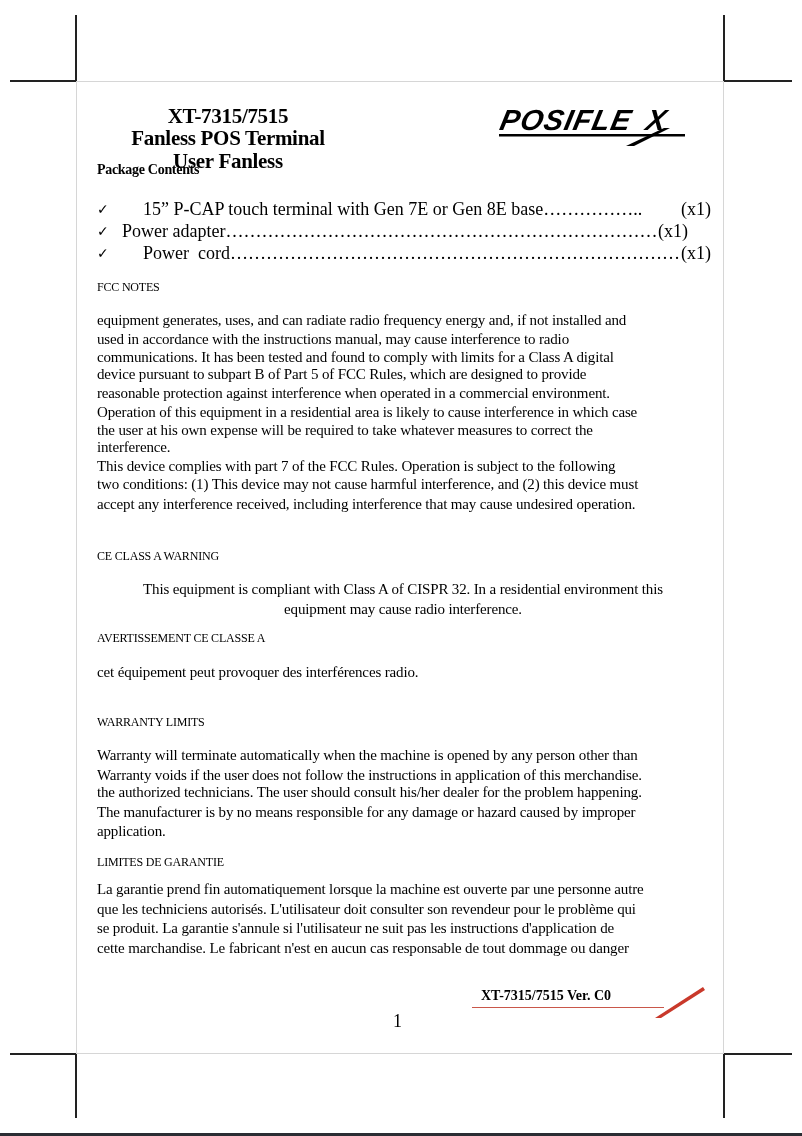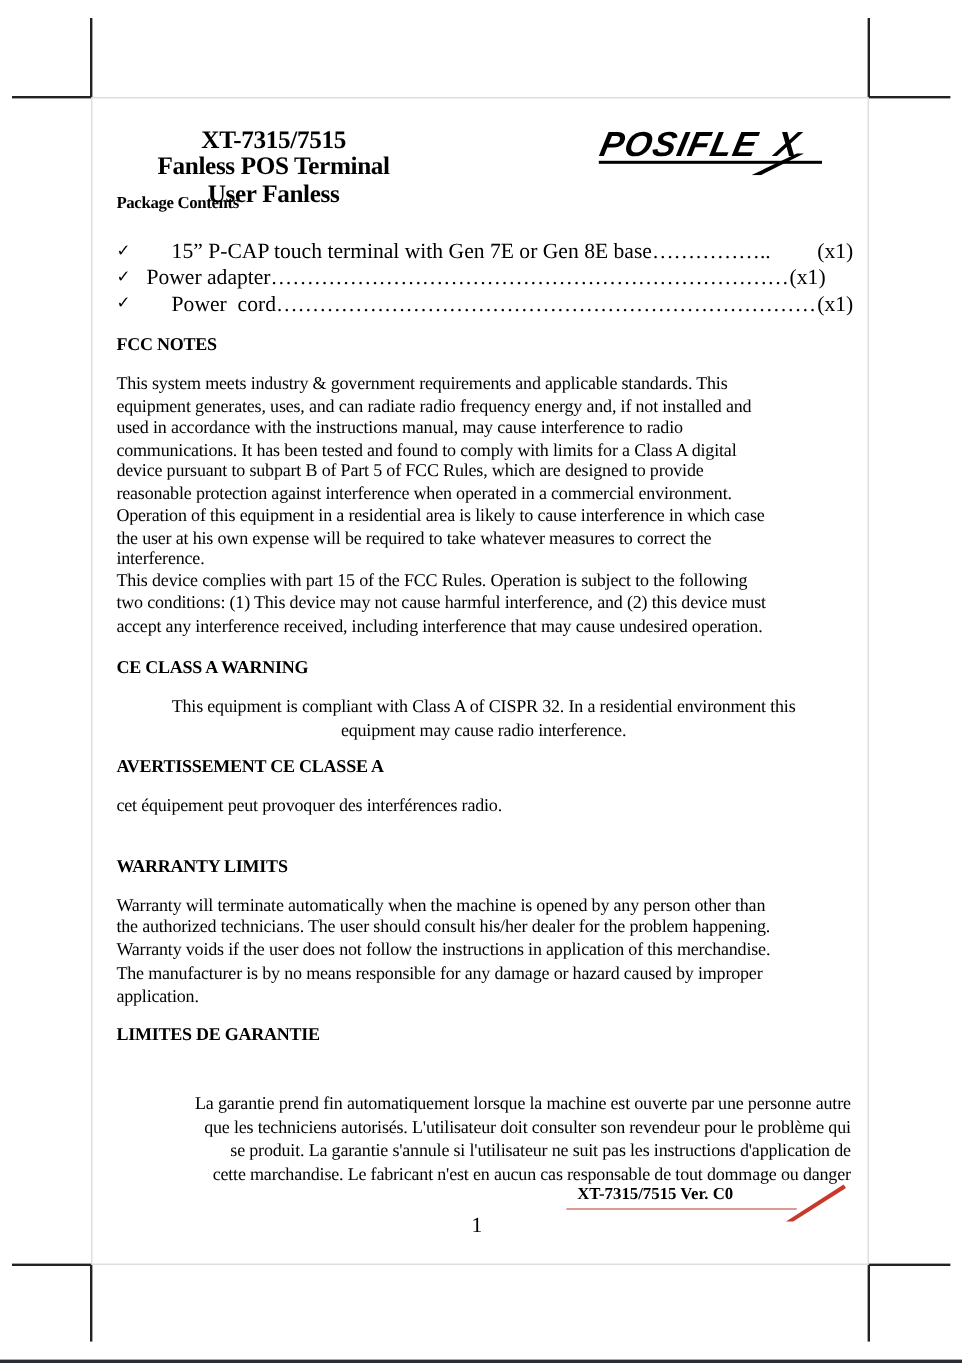--- a/index.html
+++ b/index.html
@@ -11,21 +11,21 @@
     .hdr-title { position: absolute; left: 100px; width: 256px; text-align: center; font-weight: bold; font-size: 21px; line-height: 23px; letter-spacing: -0.3px; }
     .logo { position: absolute; left: 496px; top: 104px; width: 196px; height: 42px; }
 
     .pkg-title { position: absolute; left: 97px; top: 162px; font-size: 14px; font-weight: bold; letter-spacing: -0.3px; }
     .pkg-row { position: absolute; left: 97px; width: 614px; font-size: 18px; line-height: 22px; white-space: nowrap; display: flex; }
     .pkg-row .check { display: inline-block; width: 18px; font-family: "DejaVu Sans", sans-serif; font-size: 14px; }
     .pkg-row .label { }
     .pkg-row .dots { flex: 1; overflow: hidden; letter-spacing: 0px; }
     .pkg-row .qty { }
 
-    .sec-head { position: absolute; left: 97px; font-weight: bold; font-size: 15px; letter-spacing: -0.2px; }
+    .sec-head { position: absolute; left: 97px; font-weight: normal; font-size: 12px; letter-spacing: -0.2px; }
     .para { position: absolute; left: 97px; width: 612px; font-size: 15px; line-height: 18.7px; letter-spacing: -0.15px; }
     .para p { margin: 0; }
 
     .footer-ver { position: absolute; left: 481px; top: 988px; font-weight: bold; font-size: 14px; }
     .footer-line { position: absolute; left: 472px; top: 1007px; width: 192px; height: 1px; background: #c9574a; }
     .footer-slash { position: absolute; left: 655px; top: 985px; width: 52px; height: 36px; }
     .page-num { position: absolute; left: 393px; top: 1011px; font-size: 18px; }
   </style>
 </head>
 <body>
@@ -71,56 +71,55 @@
 <div class="pkg-row" style="top:242px;">
   <span class="check">✓</span>
   <span style="display:inline-block;width:28px;"></span>
   <span class="label" style="white-space:pre;">Power  cord</span>
   <span class="dots">………………………………………………………………………………………………………………………………………………………………………</span>
   <span class="qty">(x1)</span>
 </div>
 
 <div class="sec-head" style="top:280px;">FCC NOTES</div>
 <div class="para" style="top:311px;">
-  <p>This system meets industry &amp; government requirements and applicable standards. This</p>
   <p>equipment generates, uses, and can radiate radio frequency energy and, if not installed and</p>
   <p>used in accordance with the instructions manual, may cause interference to radio</p>
   <p>communications. It has been tested and found to comply with limits for a Class A digital</p>
   <p style="margin-top:-2px;">device pursuant to subpart B of Part 5 of FCC Rules, which are designed to provide</p>
   <p>reasonable protection against interference when operated in a commercial environment.</p>
   <p>Operation of this equipment in a residential area is likely to cause interference in which case</p>
   <p>the user at his own expense will be required to take whatever measures to correct the</p>
   <p style="margin-top:-2px;">interference.</p>
-  <p>This device complies with part 15 of the FCC Rules. Operation is subject to the following</p>
+  <p>This device complies with part 7 of the FCC Rules. Operation is subject to the following</p>
   <p>two conditions: (1) This device may not cause harmful interference, and (2) this device must</p>
   <p style="margin-top:1px;">accept any interference received, including interference that may cause undesired operation.</p>
 </div>
 
 <div class="sec-head" style="top:549px;">CE CLASS A WARNING</div>
 <div class="para" style="top:579px;line-height:20px;text-align:center;">
   <p>This equipment is compliant with Class A of CISPR 32. In a residential environment this</p>
   <p>equipment may cause radio interference.</p>
 </div>
 
 <div class="sec-head" style="top:631px;">AVERTISSEMENT CE CLASSE A</div>
 <div class="para" style="top:662px;line-height:20px;">
   <p>cet équipement peut provoquer des interférences radio.</p>
 </div>
 
 <div class="sec-head" style="top:715px;">WARRANTY LIMITS</div>
 <div class="para" style="top:746px;line-height:19.5px;">
   <p>Warranty will terminate automatically when the machine is opened by any person other than</p>
+  <p>Warranty voids if the user does not follow the instructions in application of this merchandise.</p>
   <p style="margin-top:-2px;">the authorized technicians. The user should consult his/her dealer for the problem happening.</p>
-  <p>Warranty voids if the user does not follow the instructions in application of this merchandise.</p>
   <p>The manufacturer is by no means responsible for any damage or hazard caused by improper</p>
   <p>application.</p>
 </div>
 
 <div class="sec-head" style="top:855px;">LIMITES DE GARANTIE</div>
-<div class="para" style="top:911px;line-height:19.5px;text-align:right;">
+<div class="para" style="top:880px;line-height:19.5px;">
   <p>La garantie prend fin automatiquement lorsque la machine est ouverte par une personne autre</p>
   <p>que les techniciens autorisés. L'utilisateur doit consulter son revendeur pour le problème qui</p>
   <p>se produit. La garantie s'annule si l'utilisateur ne suit pas les instructions d'application de</p>
   <p>cette marchandise. Le fabricant n'est en aucun cas responsable de tout dommage ou danger</p>
 </div>
 
 <div class="footer-ver">XT-7315/7515 Ver. C0</div>
 <div class="footer-line"></div>
 <svg class="footer-slash" viewBox="0 0 52 36">
   <polygon points="48,2 50,5 6,33 0,33" fill="#c9392b"></polygon>

